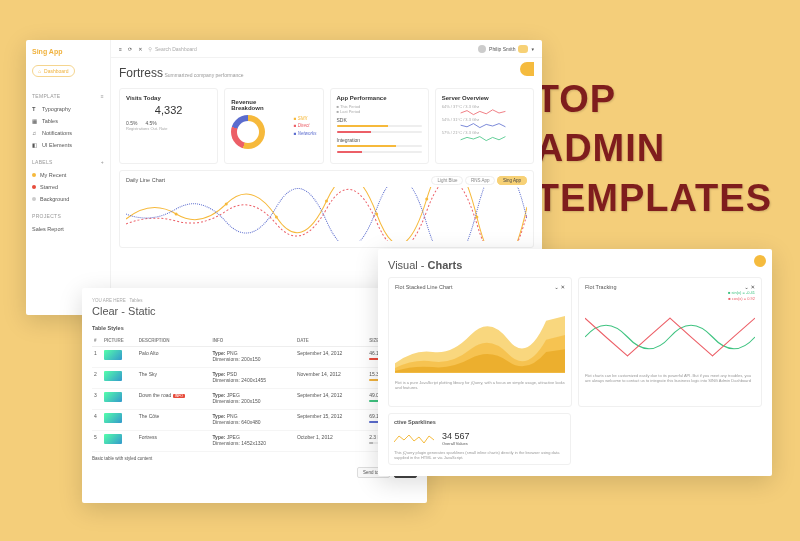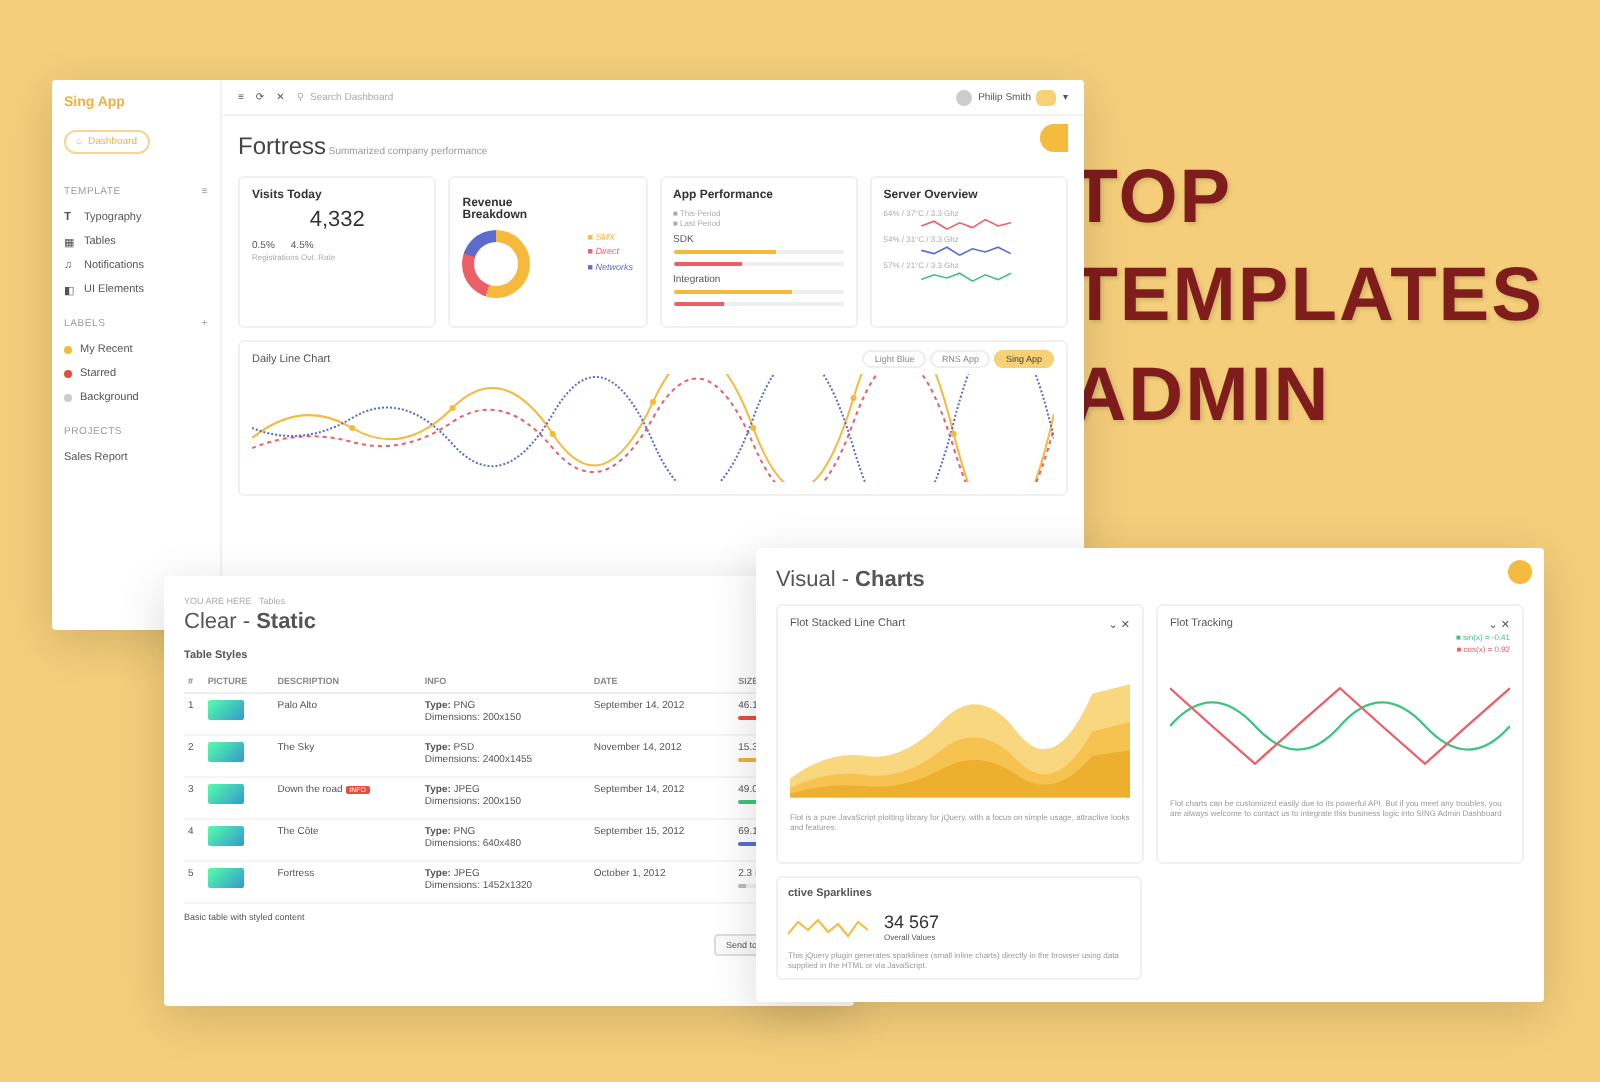--- a/index.html
+++ b/index.html
@@ -47,54 +47,54 @@
   .line-head { display: flex; justify-content: space-between; font-size: 5.5px; align-items: center; }
   .pill { border: 1px solid #eee; border-radius: 8px; padding: 1px 5px; font-size: 4.5px; color: #888; }
   .pill.active { background: #f7d176; border-color: #f7d176; color: #444; }
   .line-chart { height: 54px; margin-top: 4px; }
 
   
   .tables { left: 82px; top: 288px; width: 345px; height: 215px; font-size: 5px; padding: 10px; color: #555; }
   .tables .round { position: absolute; right: 6px; top: 6px; width: 12px; height: 12px; border-radius: 50%; background: #f5bb3e; }
   .crumb { font-size: 4.5px; color: #aaa; }
   .tables h2 { font-size: 11px; font-weight: 400; margin: 2px 0 8px; }
-  .tables h2 b { font-weight: 700; }
+  .tables h2 b { font-weight: 400; }
   .tables .sub { font-size: 5.5px; font-weight: 600; margin-bottom: 4px; }
   .table { width: 100%; font-size: 5px; border-collapse: collapse; }
   .table th { text-align: left; color: #888; font-weight: 600; padding: 3px 2px; border-bottom: 1px solid #eee; font-size: 4.5px; }
   .table td { padding: 3px 2px; border-bottom: 1px solid #f5f5f5; vertical-align: top; }
   .thumb { width: 18px; height: 10px; background: linear-gradient(135deg,#5fa,#39c); border-radius: 1px; display: inline-block; }
   .tag { background: #e74c3c; color: #fff; font-size: 3.5px; padding: 0 2px; border-radius: 1px; }
   .table .bar { width: 30px; }
   .btns { display: flex; gap: 4px; justify-content: flex-end; margin-top: 6px; }
   .btn { font-size: 4.5px; padding: 2px 5px; border-radius: 2px; border: 1px solid #ddd; background: #fafafa; }
   .btn.dark { background: #444; color: #fff; border-color: #444; }
 
   
-  .charts { left: 378px; top: 274px; width: 394px; height: 227px; font-size: 5px; padding: 10px; color: #555; }
+  .charts { left: 378px; top: 249px; width: 394px; height: 227px; font-size: 5px; padding: 10px; color: #555; }
   .charts .round { position: absolute; right: 6px; top: 6px; width: 12px; height: 12px; border-radius: 50%; background: #f5bb3e; }
   .charts h2 { font-size: 11px; font-weight: 400; margin-bottom: 6px; }
   .charts h2 b { font-weight: 600; }
   .charts-row { display: flex; gap: 6px; }
   .chart-box { border: 1px solid #f0f0f0; border-radius: 3px; padding: 6px; flex: 1; height: 130px; position: relative; }
   .chart-box h5 { font-size: 5.5px; font-weight: 500; display: flex; justify-content: space-between; }
   .chart-box .plot { height: 82px; margin-top: 4px; }
   .chart-leg { font-size: 4px; text-align: right; line-height: 1.4; }
   .blurb { font-size: 4px; color: #999; margin-top: 4px; line-height: 1.3; }
   .spark-row { display: flex; gap: 8px; margin-top: 6px; align-items: center; }
   .spark-row .num { font-size: 9px; color: #333; }
   .layer2 { border: 1px solid #f0f0f0; border-radius: 3px; margin-top: 6px; padding: 5px; height: 52px; width: 49%; }
 </style>
 </head>
 <body>
 
 <div class="headline">
   <div>TOP</div>
+  <div>ADMIN</div>
   <div>TEMPLATES</div>
-  <div>ADMIN</div>
 </div>
 
 <div class="card dash">
   <div class="sidebar">
     <div class="brand">Sing App</div>
     <div class="dash-badge">
       <span class="ic">⌂</span>
       <span>Dashboard</span>
     </div>
     <div class="sidebar-head">

